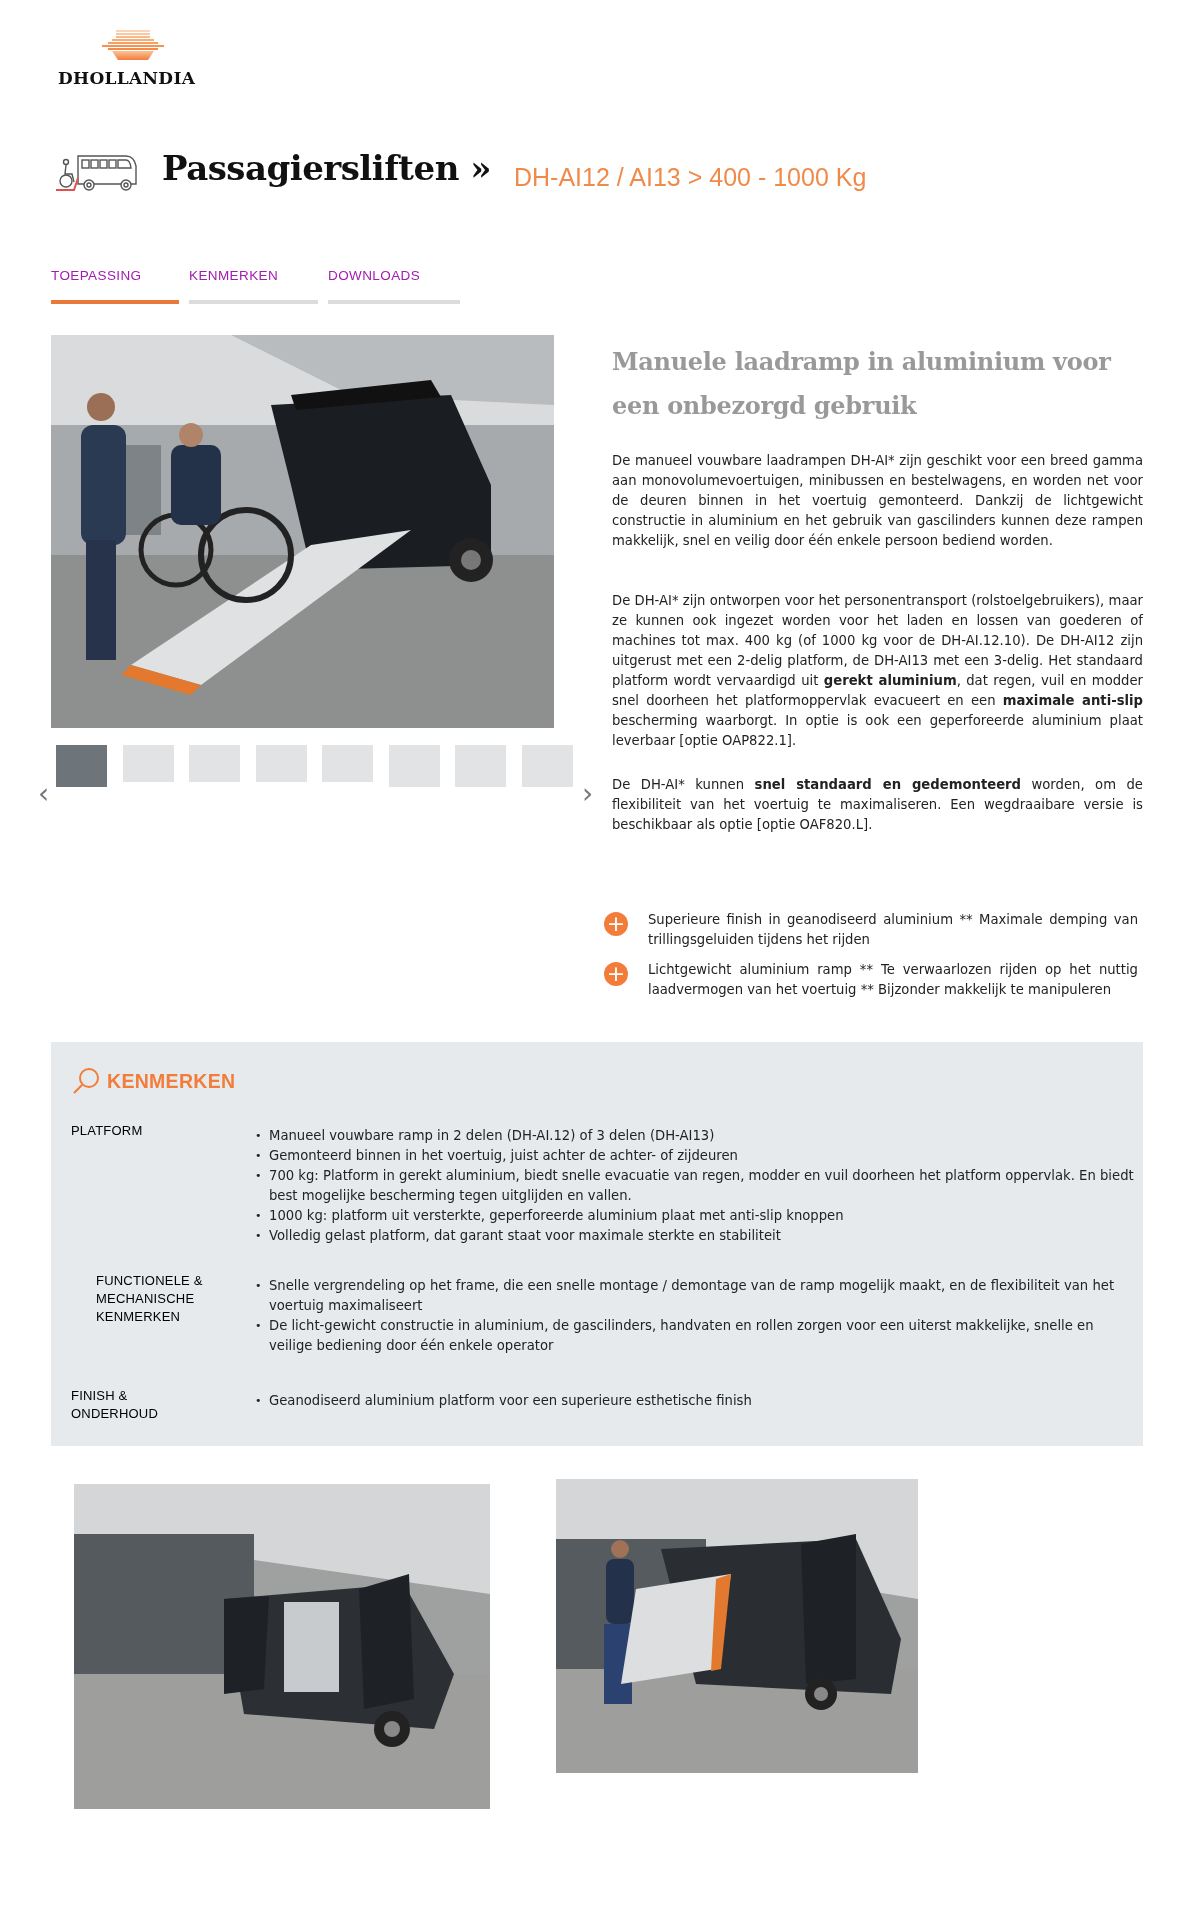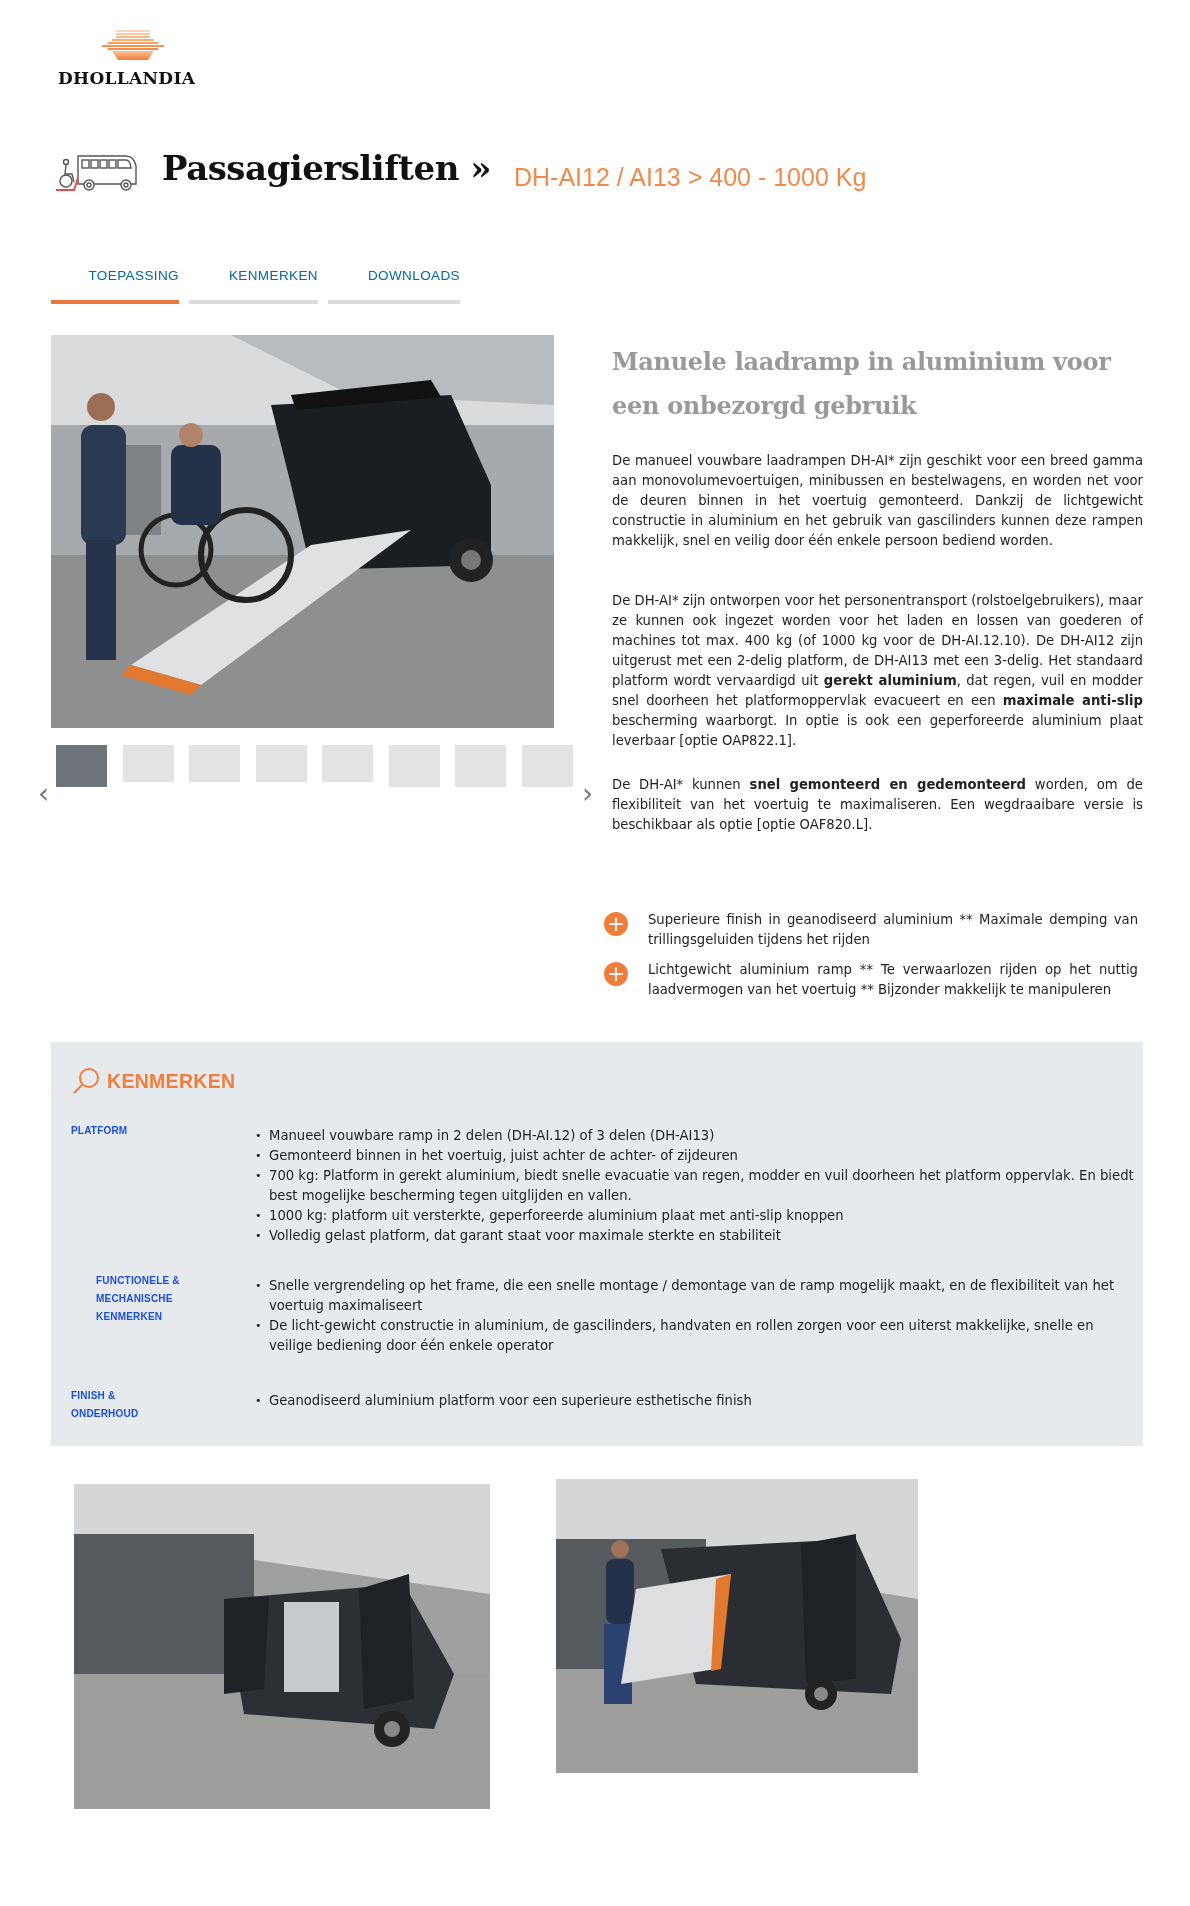--- a/index.html
+++ b/index.html
@@ -11,21 +11,21 @@
   .logo-mark { position:absolute; left:44px; top:2px; width:62px; height:30px; }
   .logo-text { position:absolute; left:0; top:40px; font-family:"DejaVu Serif", serif; font-weight:bold; font-size:17px; letter-spacing:0.3px; color:#111; }
 
   
   .title-icon { left:56px; top:152px; width:82px; height:42px; }
   .page-title { left:162px; top:148px; font-family:"DejaVu Serif", serif; font-weight:bold; font-size:34px; color:#111; letter-spacing:-0.5px; }
   .page-subtitle { left:479px; top:163px; font-family:"Liberation Sans", sans-serif; font-size:25px; color:#f08a4b; font-weight:300;margin-left:35px; }
 
   
   .tabs { left:51px; top:262px; height:40px; }
-  .tab { position:absolute; top:0; height:38px; border-bottom:4px solid #dcdcdc; text-align:right; font-family:"Liberation Sans", sans-serif; font-size:13.5px; letter-spacing:0.4px; color:#0369a1; line-height:28px; cursor:pointer; }
+  .tab { position:absolute; top:0; height:38px; border-bottom:4px solid #dcdcdc; text-align:left; font-family:"Liberation Sans", sans-serif; font-size:13.5px; letter-spacing:0.4px; color:#a21caf; line-height:28px; cursor:pointer; }
   .tab.active { border-bottom-color:#e8793a; }
 
   
   .main-photo { left:51px; top:335px; width:503px; height:393px; overflow:hidden; background:#bfc2c4; }
   .thumbs { left:56px; top:745px; width:524px; height:42px; }
   .thumb { position:absolute; top:0; width:51px; height:37px; overflow:hidden; background:#d6d7d8; opacity:0.7; }
   .thumb.active { opacity:1; height:42px; }
   .arrow { position:absolute; top:780px; font-size:28px; color:#777; font-family:"DejaVu Sans", sans-serif; cursor:pointer; line-height:28px; }
 
   
@@ -35,21 +35,21 @@
 
   .usp { position:absolute; left:604px; width:534px; }
   .usp-icon { position:absolute; left:0; top:2px; width:24px; height:24px; border-radius:50%; background:#f27d3a; color:#fff; text-align:center; font-size:22px; line-height:23px; font-family:"DejaVu Sans", sans-serif; }
   .usp-text { position:absolute; left:44px; width:490px; font-family:"DejaVu Sans", sans-serif; font-size:13.2px; line-height:20px; color:#222; text-align:justify; }
 
   
   .panel { left:51px; top:1042px; width:1092px; height:404px; background:#e6eaed; }
   .panel-title { position:absolute; left:20px; top:24px; height:30px; }
   .panel-title-icon { position:absolute; left:0; top:0; width:30px; height:30px; }
   .panel-title-text { position:absolute; left:36px; top:4px; font-family:"Liberation Sans", sans-serif; font-size:19.5px; font-weight:bold; color:#f27d3a; letter-spacing:0.3px; }
-  .spec-label { position:absolute; left:20px; width:150px; font-family:"Liberation Sans", sans-serif; font-size:10px; font-weight:bold; color:#1d4ed8; line-height:18px; letter-spacing:0.2px; }
+  .spec-label { position:absolute; left:20px; width:150px; font-family:"Liberation Sans", sans-serif; font-size:13px; font-weight:normal; color:#000000; line-height:18px; letter-spacing:0.2px; }
   .spec-list { position:absolute; left:200px; width:880px; margin:4px; padding:0; list-style:none; }
   .spec-list li { position:relative; padding-left:14px; font-family:"DejaVu Sans", sans-serif; font-size:13.2px; line-height:20px; color:#222; }
   .spec-list li::before { content:"•"; position:absolute; left:0; top:0; font-size:11px; }
 
   
   .photo1 { left:74px; top:1484px; width:416px; height:325px; overflow:hidden; background:#9da0a2; }
   .photo2 { left:556px; top:1479px; width:362px; height:294px; overflow:hidden; background:#9da0a2; }
 </style>
 </head>
 <body>
@@ -137,21 +137,21 @@
   <div class="thumb" style="left:466px;height:42px;"></div>
 </div>
 <div class="abs arrow" style="left:582px;"><span>›</span></div>
 
 <div class="abs heading">Manuele laadramp in aluminium voor een onbezorgd gebruik</div>
 
 <div class="abs para" style="top:451px;">De manueel vouwbare laadrampen DH-AI* zijn geschikt voor een breed gamma aan monovolumevoertuigen, minibussen en bestelwagens, en worden net voor de deuren binnen in het voertuig gemonteerd. Dankzij de lichtgewicht constructie in aluminium en het gebruik van gascilinders kunnen deze rampen makkelijk, snel en veilig door één enkele persoon bediend worden.</div>
 
 <div class="abs para" style="top:591px;"><span>De DH-AI* zijn ontworpen voor het personentransport (rolstoelgebruikers), maar ze kunnen ook ingezet worden voor het laden en lossen van goederen of machines tot max. 400 kg (of 1000 kg voor de DH-AI.12.10). De DH-AI12 zijn uitgerust met een 2-delig platform, de DH-AI13 met een 3-delig. Het standaard platform wordt vervaardigd uit </span><b>gerekt aluminium</b><span>, dat regen, vuil en modder snel doorheen het platformoppervlak evacueert en een </span><b>maximale anti-slip</b><span> bescherming waarborgt. In optie is ook een geperforeerde aluminium plaat leverbaar [optie OAP822.1].</span></div>
 
-<div class="abs para" style="top:775px;"><span>De DH-AI* kunnen </span><b>snel gemonteerd en gedemonteerd</b><span> worden, om de flexibiliteit van het voertuig te maximaliseren. Een wegdraaibare versie is beschikbaar als optie [optie OAF820.L].</span></div>
+<div class="abs para" style="top:775px;"><span>De DH-AI* kunnen </span><b>snel standaard en gedemonteerd</b><span> worden, om de flexibiliteit van het voertuig te maximaliseren. Een wegdraaibare versie is beschikbaar als optie [optie OAF820.L].</span></div>
 
 <div class="usp" style="top:910px;">
   <span class="usp-icon">+</span>
   <span class="usp-text">Superieure finish in geanodiseerd aluminium ** Maximale demping van trillingsgeluiden tijdens het rijden</span>
 </div>
 <div class="usp" style="top:960px;">
   <span class="usp-icon">+</span>
   <span class="usp-text">Lichtgewicht aluminium ramp ** Te verwaarlozen rijden op het nuttig laadvermogen van het voertuig ** Bijzonder makkelijk te manipuleren</span>
 </div>
 

